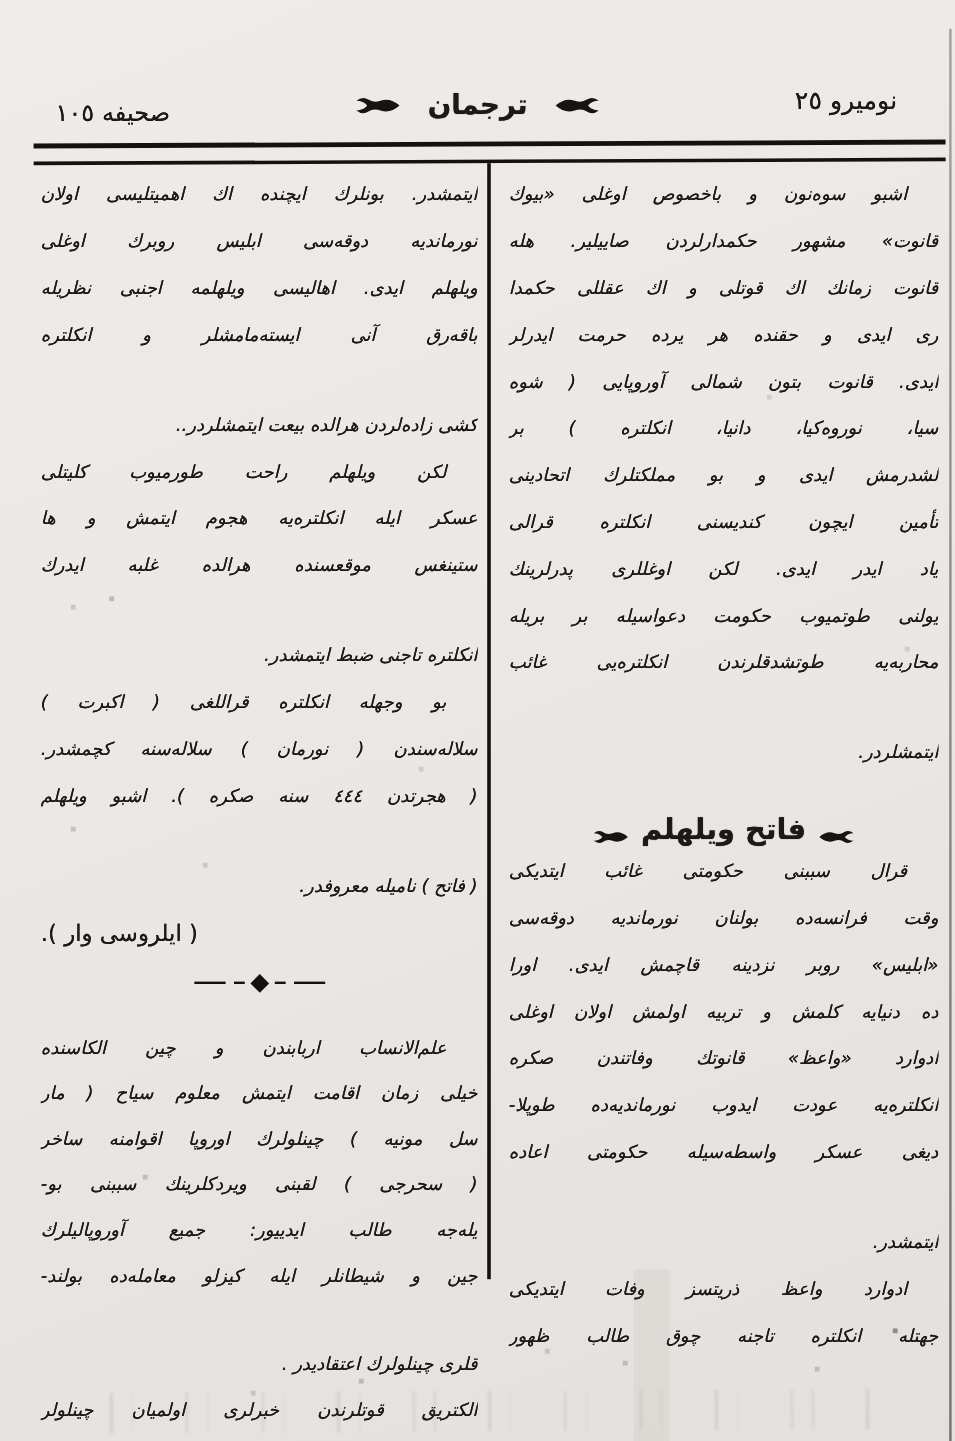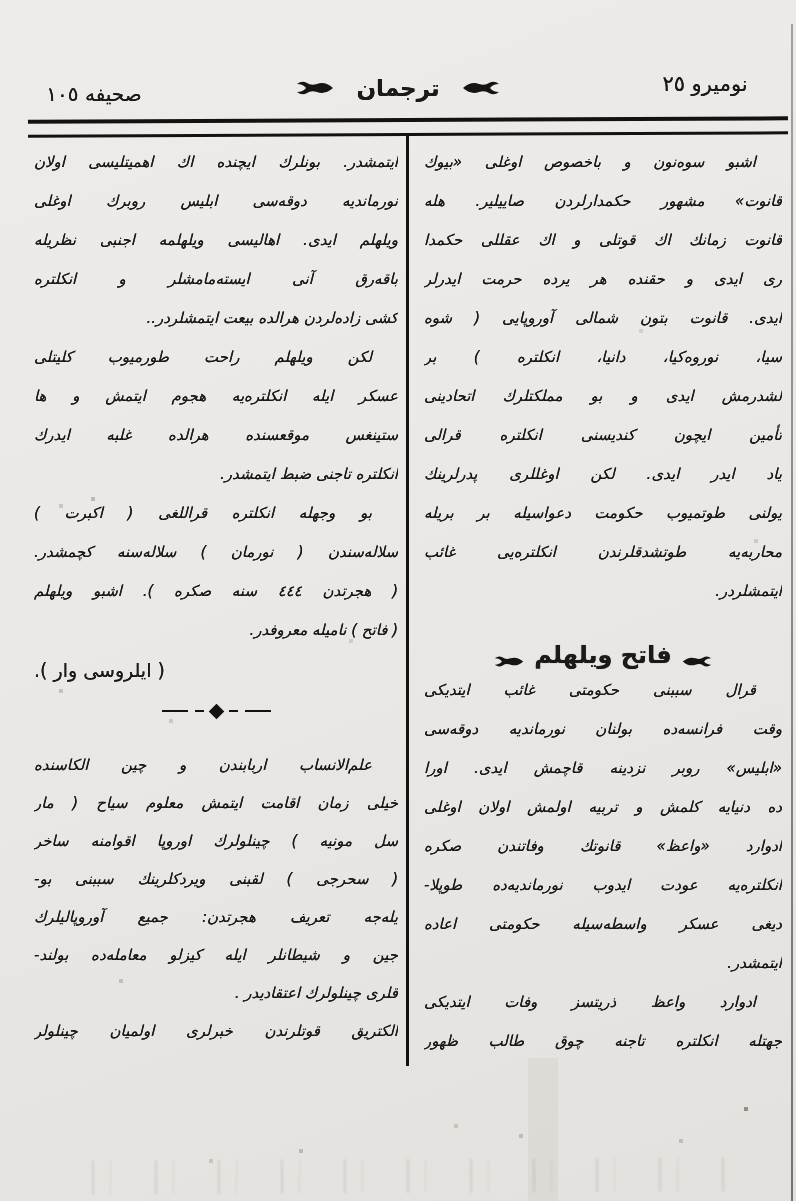--- a/index.html
+++ b/index.html
@@ -25,21 +25,21 @@
   .vrule{position:absolute;top:136px;left:406px;width:3px;height:930px;background:#14120f;}
   
   .col{position:absolute;top:143px;}
   .col-right{left:424px;width:358px;}
   .col-left{left:34px;width:364px;}
   .line{direction:rtl;font-size:15px;height:39px;line-height:39px;
     text-align:justify;text-align-last:justify;overflow:hidden;
     text-shadow:0 0 .5px currentColor;font-style:italic;}
   .col-left .p2 .line{height:38px;line-height:38px;}
   .line.indent{padding-right:26px;}
-  .line.end{text-align-last:right;}
+  .line.end{text-align-last:right;margin-top:36px;}
   
   .heading-row{height:52px;margin:6px 0 2px;display:flex;align-items:flex-end;
     justify-content:center;gap:10px;direction:rtl;}
   .heading-text{font-size:24px;font-weight:bold;text-shadow:0 0 .7px currentColor;}
   
   .note{direction:rtl;height:40px;line-height:40px;text-align:left;font-size:19px;
     text-shadow:0 0 .5px currentColor;}
   .sect-divider{height:42px;display:flex;align-items:center;justify-content:center;gap:7px;}
   .dash{width:26px;height:2px;background:#14120f;}
   .dash.sm{width:9px;}
@@ -155,21 +155,21 @@
       <span class="diamond"></span>
       <span class="dash sm"></span>
       <span class="dash"></span>
     </div>
 
     <div class="p2">
       <div class="line indent">علم‌الانساب اربابندن و چين الكاسنده</div>
       <div class="line">خيلى زمان اقامت ايتمش معلوم سياح ( مار</div>
       <div class="line">سل مونيه ) چينلولرك اوروپا اقوامنه ساخر</div>
       <div class="line">( سحرجى ) لقبنى ويردكلرينك سببنى بو-</div>
-      <div class="line">يله‌جه تعريف هجرتدن: جميع آوروپاليلرك</div>
+      <div class="line">يله‌جه طالب ايدييور: جميع آوروپاليلرك</div>
       <div class="line">جين و شيطانلر ايله كيزلو معامله‌ده بولند-</div>
       <div class="line end">قلرى چينلولرك اعتقاديدر .</div>
       <div class="line">الكتريق قوتلرندن خبرلرى اولميان چينلولر</div>
     </div>
   </div>
 
   <div class="scan-edge-right"></div>
   <div class="scan-band"></div>
   <div class="specks"></div>
   <div class="ghost-marks"></div>

